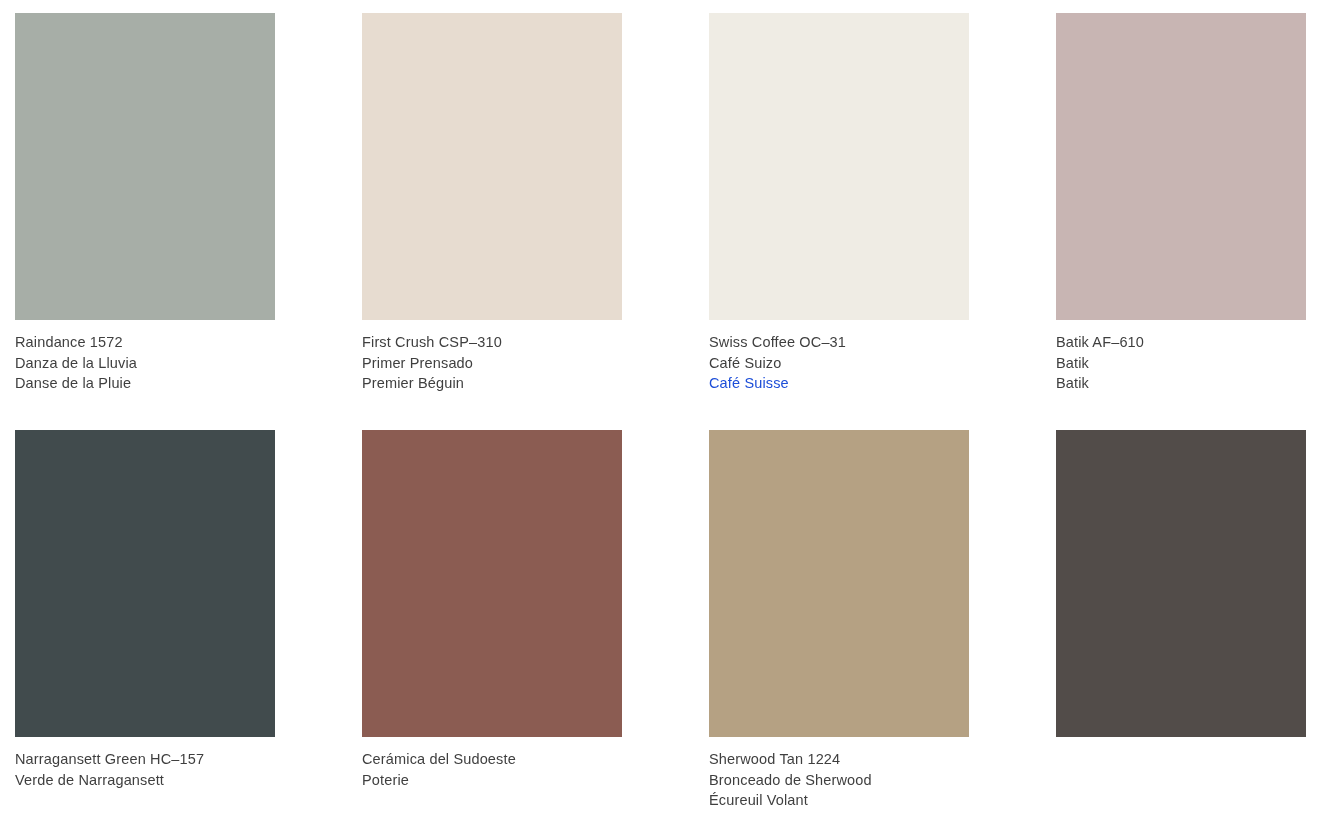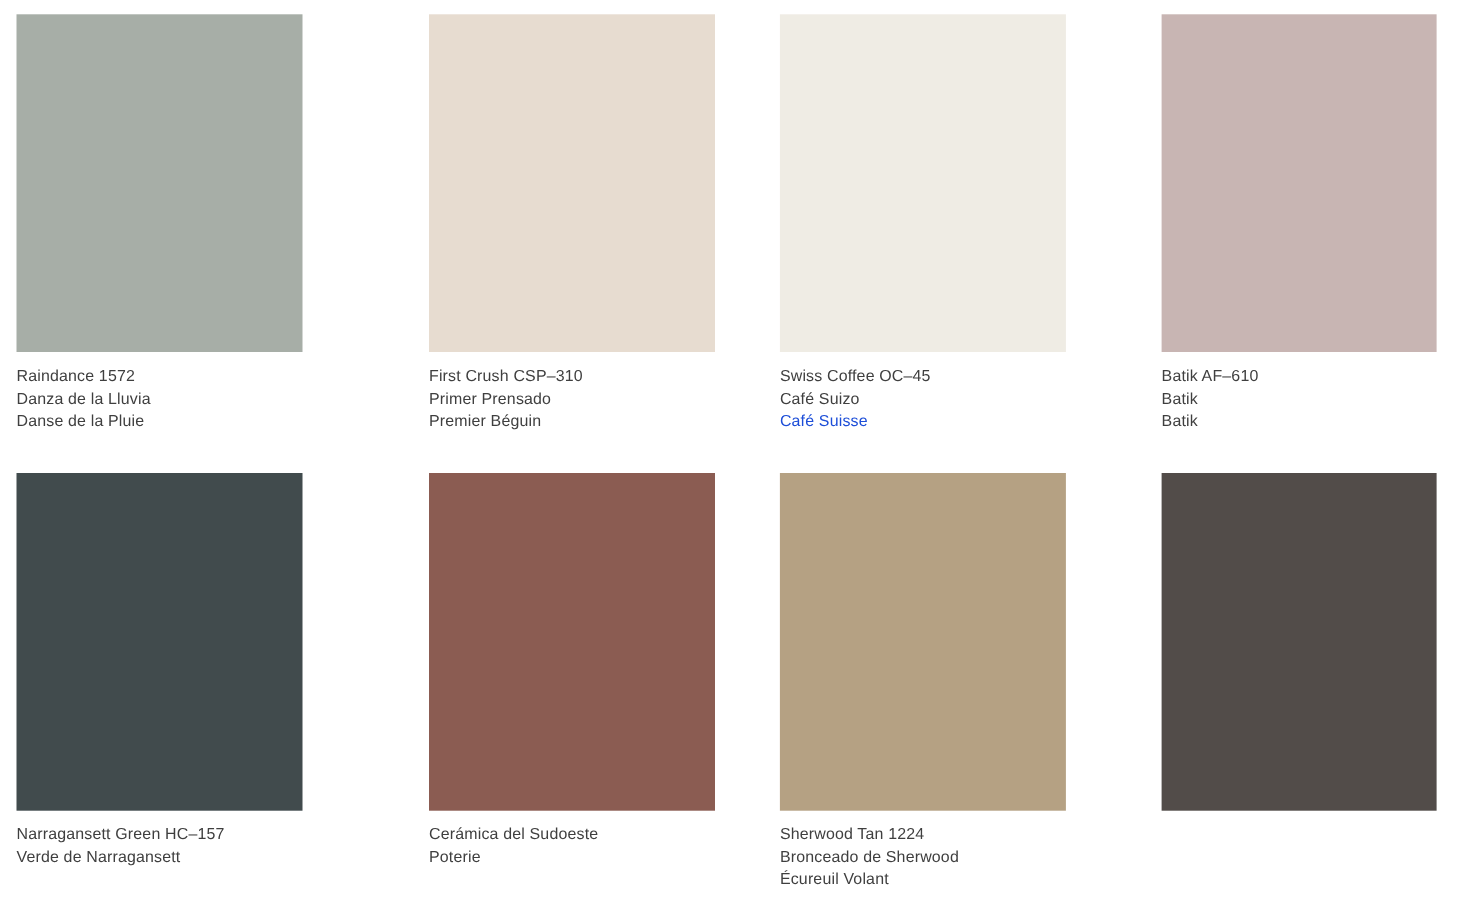--- a/index.html
+++ b/index.html
@@ -22,21 +22,21 @@
     height: 825px;
   }
 
   .swatch-card {
     position: absolute;
     width: 260px;
   }
 
   
   .col-0 { left: 15px; }
-  .col-1 { left: 362px; margin-left: 28px; }
+  .col-1 { left: 362px; }
   .col-2 { left: 709px; }
   .col-3 { left: 1056px; width: 250px; }
 
   
   .row-0 { top: 13px; }
   .row-1 { top: 430px; }
 
   .swatch-chip {
     width: 100%;
     height: 307px;
@@ -77,21 +77,21 @@
     <div class="swatch-labels">
       <span class="swatch-name" style="color: rgb(63, 63, 63);">First Crush CSP–310</span>
       <span class="swatch-name-es" style="color: rgb(63, 63, 63);">Primer Prensado</span>
       <span class="swatch-name-fr" style="color: rgb(63, 63, 63);">Premier Béguin</span>
     </div>
   </div>
 
   <div class="swatch-card col-2 row-0">
     <div class="swatch-chip" style="background-color: rgb(239, 236, 228);"></div>
     <div class="swatch-labels">
-      <span class="swatch-name" style="color: rgb(63, 63, 63);">Swiss Coffee OC–45</span>
+      <span class="swatch-name" style="color: rgb(63, 63, 63);">Swiss Coffee OC–31</span>
       <span class="swatch-name-es" style="color: rgb(63, 63, 63);">Café Suizo</span>
       <span class="swatch-name-fr" style="color: #1d4ed8;">Café Suisse</span>
     </div>
   </div>
 
   <div class="swatch-card col-3 row-0">
     <div class="swatch-chip" style="background-color: rgb(200, 181, 179);"></div>
     <div class="swatch-labels">
       <span class="swatch-name" style="color: rgb(63, 63, 63);">Batik AF–610</span>
       <span class="swatch-name-es" style="color: rgb(63, 63, 63);">Batik</span>

